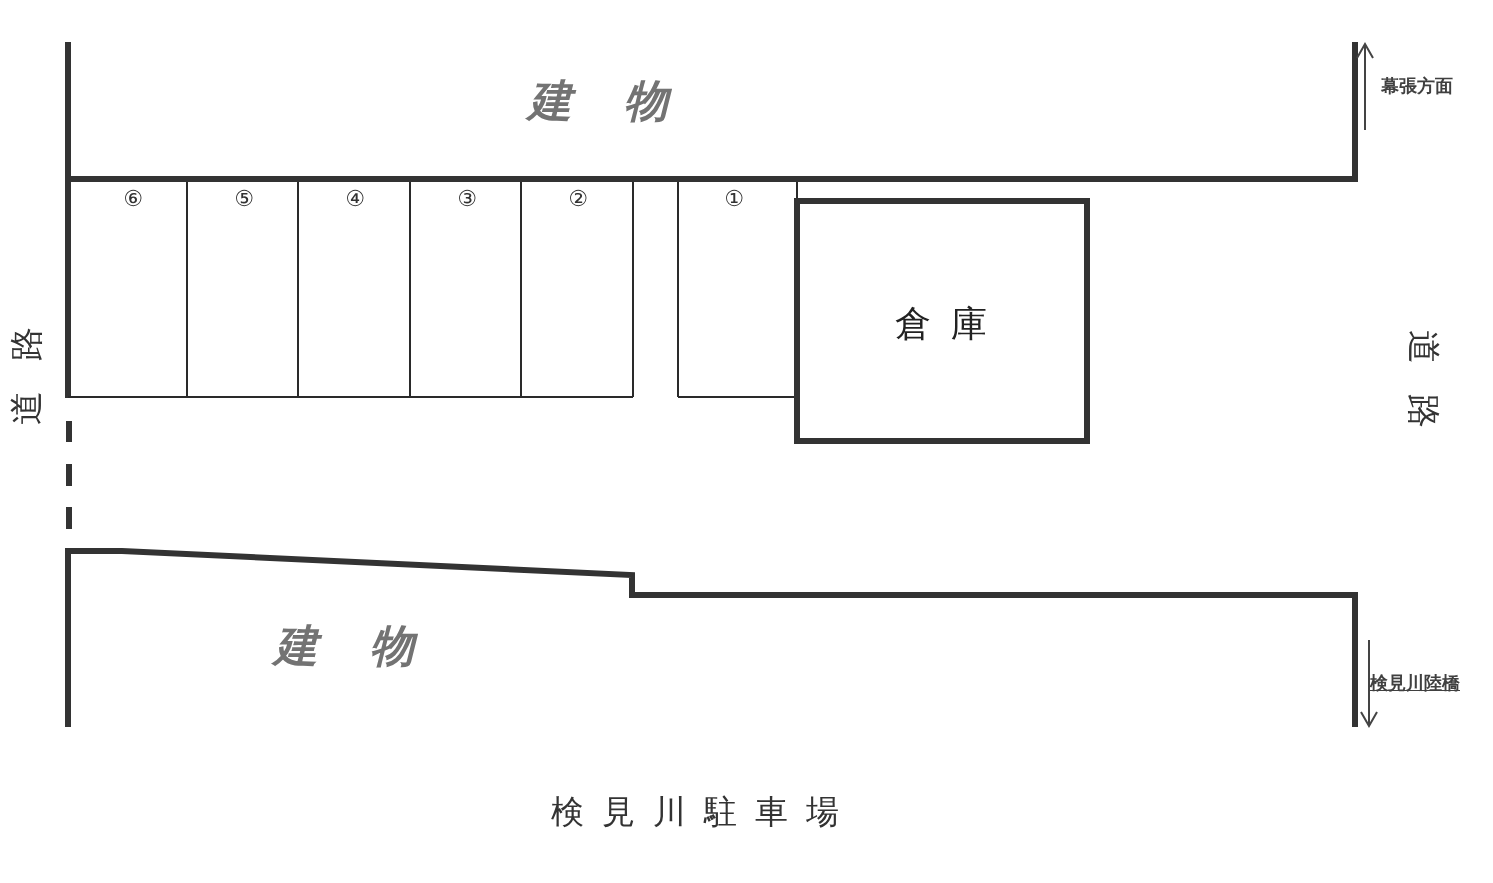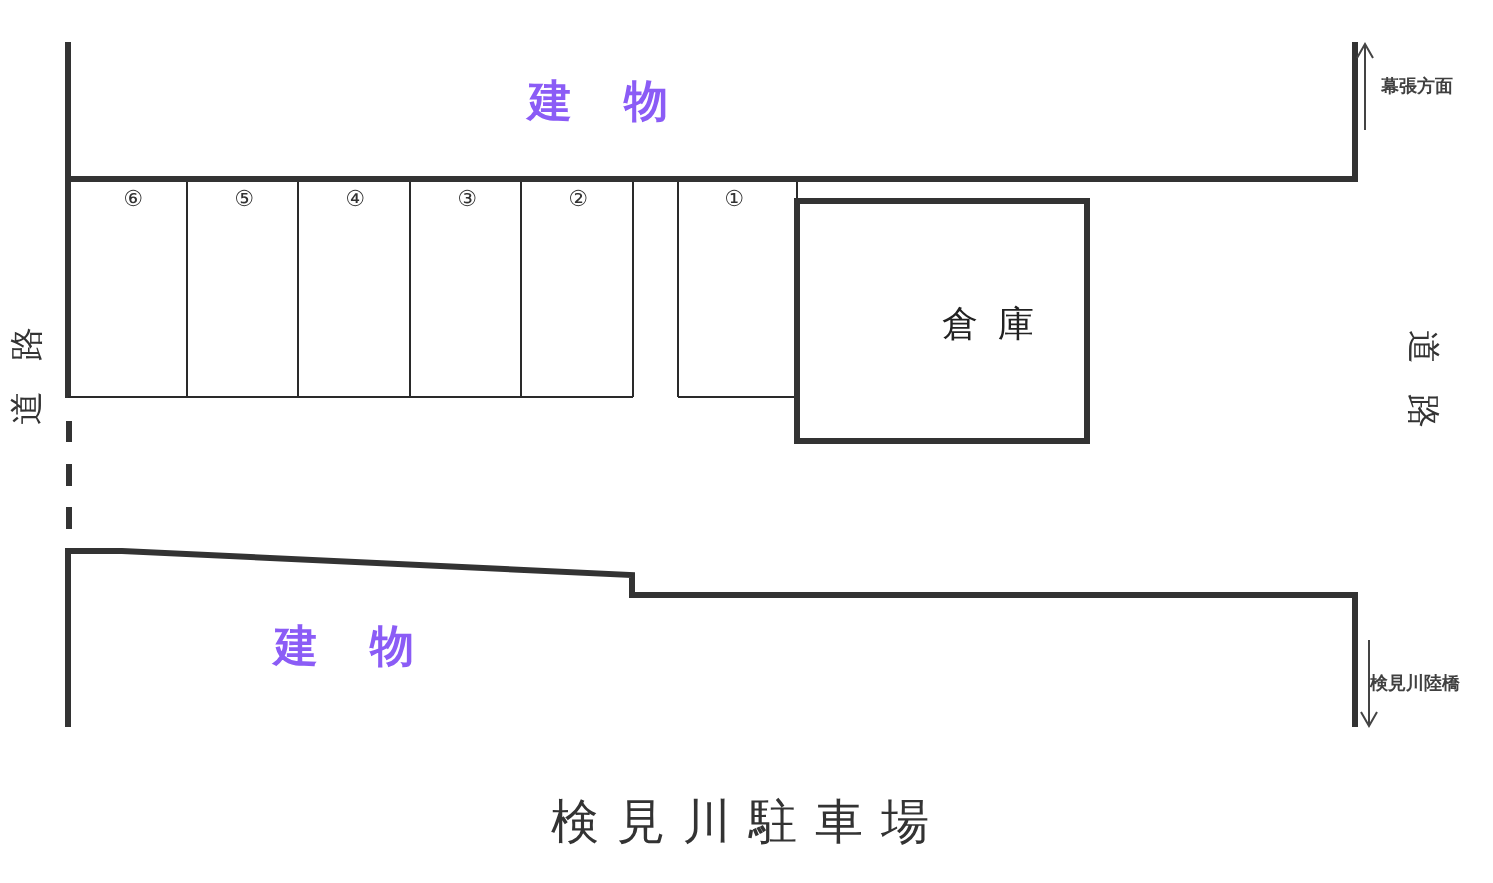--- a/index.html
+++ b/index.html
@@ -1,27 +1,27 @@
 <!DOCTYPE html>
 <html><head>
 <meta charset="utf-8">
 <style>
   html, body { margin:0; padding:0; background:#ffffff; }
   body { width:1493px; height:883px; position:relative; overflow:hidden;
          font-family: "DejaVu Sans", "Liberation Sans", sans-serif; color:#2a2a2a; }
   #map { position:absolute; left:0; top:0; width:1493px; height:883px; }
   .lbl { position:absolute; white-space:nowrap; }
-  .building { font-weight:bold; font-size:44px; color:#8b5cf6; letter-spacing:52px; }
+  .building { font-weight:bold; font-size:44px; color:#737373; letter-spacing:52px;font-style:italic; }
   .spot-no { font-size:22px; color:#333; width:40px; text-align:center; }
   .warehouse { font-size:36px; letter-spacing:20px; color:#222; }
   .road { font-size:34px; color:#333; letter-spacing:30px; }
   .road-left { transform: rotate(-90deg); transform-origin: left top; }
   .road-right { transform: rotate(90deg); transform-origin: left top; }
   .dir { font-size:18px; font-weight:bold; color:#404040; }
-  .title { font-size:48px; letter-spacing:18px; color:#333; }
+  .title { font-size:33px; letter-spacing:18px; color:#333; }
 </style>
 </head>
 <body>
 
 <svg id="map" viewBox="0 0 1493 883" xmlns="http://www.w3.org/2000/svg">
 
   <g stroke="#333" stroke-width="6" fill="none">
     <polyline points="68,42 68,398"></polyline>
     <polyline points="68,179 1355,179 1355,42"></polyline>
   </g>
@@ -61,21 +61,21 @@
 <div class="lbl building" style="left:528px; top:72px;">建物</div>
 <div class="lbl building" style="left:274px; top:617px;">建物</div>
 
 <div class="lbl spot-no" style="left:113px; top:186px;">⑥</div>
 <div class="lbl spot-no" style="left:224px; top:186px;">⑤</div>
 <div class="lbl spot-no" style="left:335px; top:186px;">④</div>
 <div class="lbl spot-no" style="left:447px; top:186px;">③</div>
 <div class="lbl spot-no" style="left:558px; top:186px;">②</div>
 <div class="lbl spot-no" style="left:714px; top:186px;">①</div>
 
-<div class="lbl warehouse" style="left:895px; top:300px;margin-left:47px;">倉庫</div>
+<div class="lbl warehouse" style="left:895px; top:300px;">倉庫</div>
 
 <div class="lbl road road-left" style="left:4px; top:425px;">道路</div>
 <div class="lbl road road-right" style="left:1446px; top:330px;">道路</div>
 
 <div class="lbl dir" style="left:1381px; top:74px;">幕張方面</div>
-<div class="lbl dir" style="left:1370px; top:671px;">検見川陸橋</div>
+<div class="lbl dir" style="left:1370px; top:671px;text-decoration:underline;">検見川陸橋</div>
 
 <div class="lbl title" style="left:551px; top:790px;">検見川駐車場</div>
 
 </body></html>

